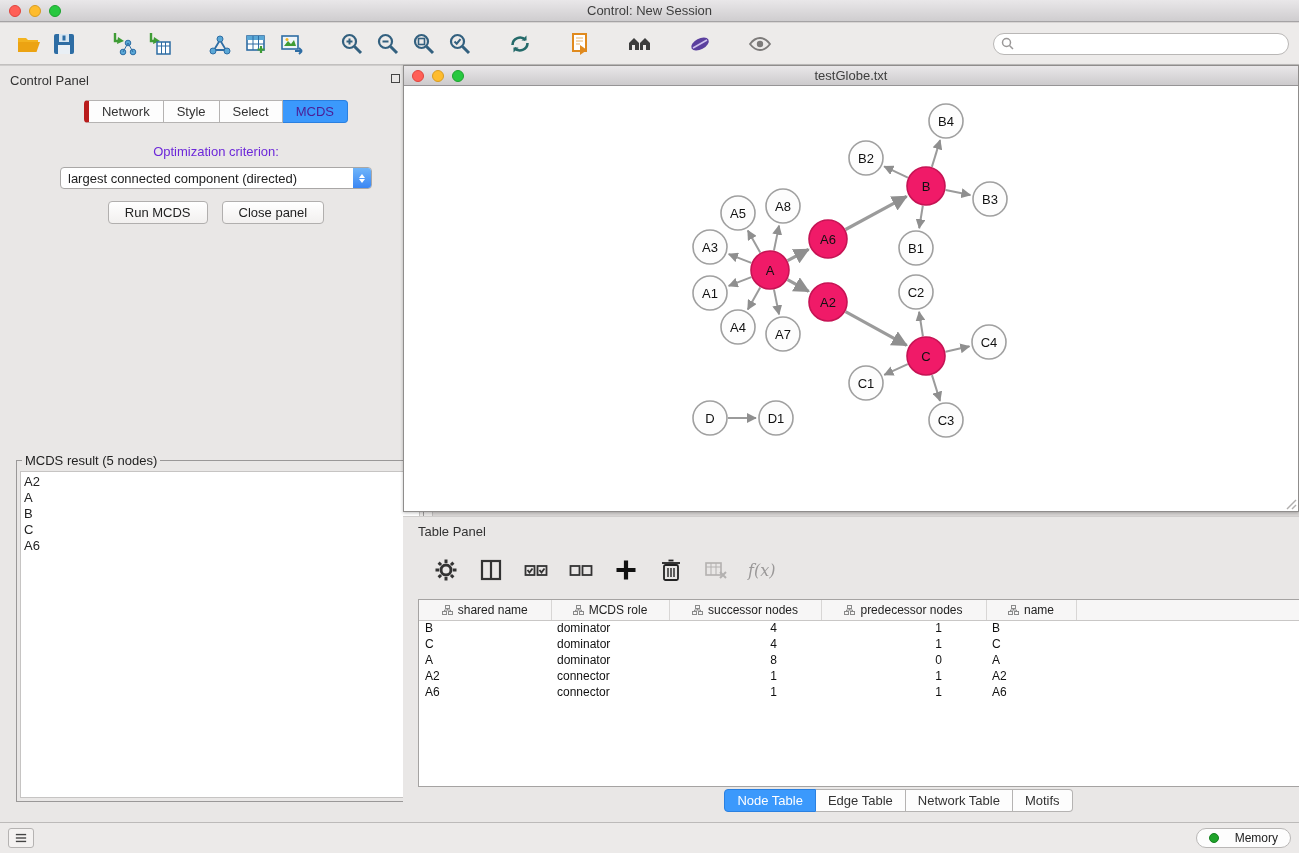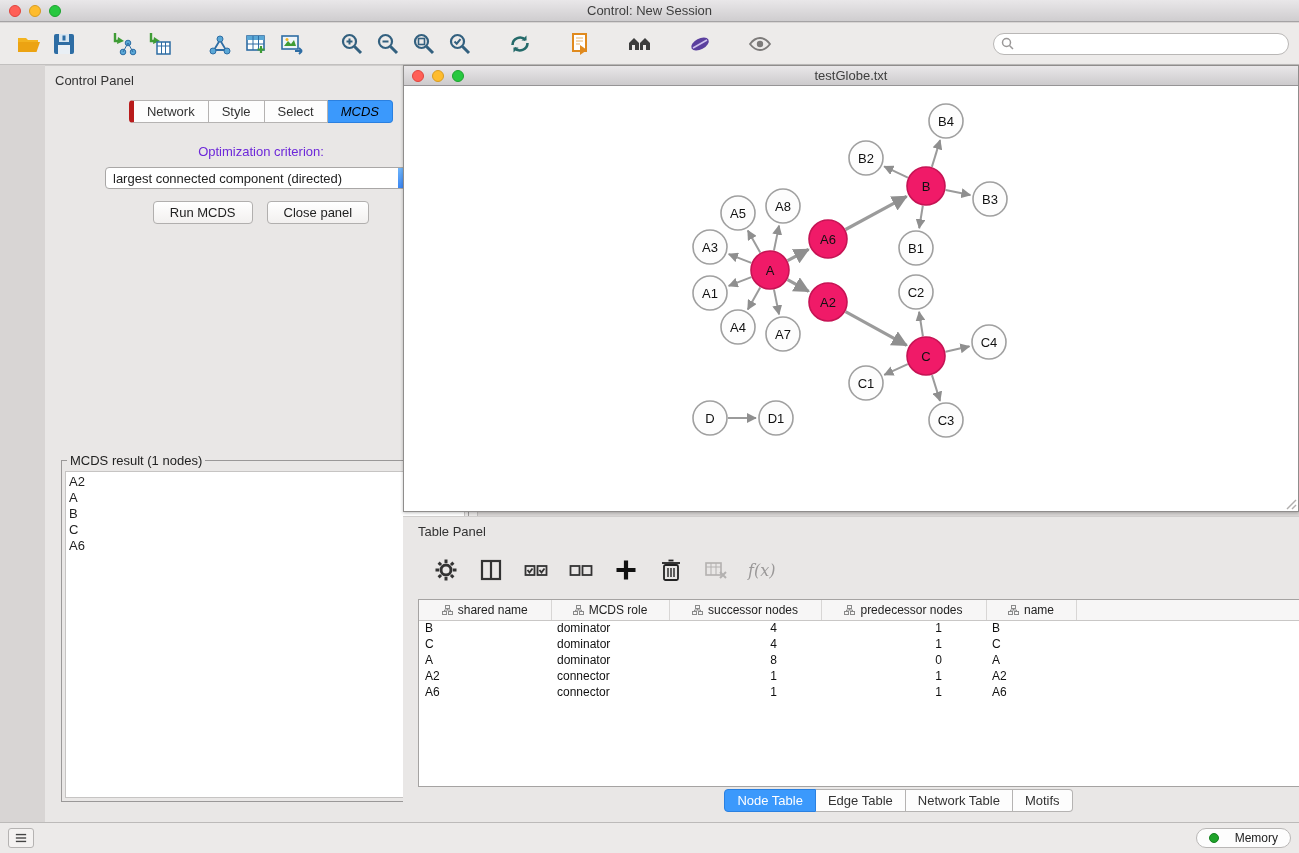--- a/index.html
+++ b/index.html
@@ -38,35 +38,35 @@
     display:flex; align-items:center;
   }
   .search-wrap .search-ic { margin-left:7px; display:flex; }
   .search-input {
     border:none; outline:none; background:transparent; flex:1; height:18px;
     font-size:12px; font-family:"Liberation Sans",sans-serif; padding:0 8px 0 4px;
   }
   
   .control-panel {
     position:absolute; left:0; top:65px; width:433px; height:757px;
-    background:#e9e7e6; border-right:1px solid #bdbbba; border-top:1px solid #cfcdcc;margin-left:45px;
+    background:#e9e7e6; border-right:1px solid #bdbbba; border-top:1px solid #cfcdcc;
   }
   .panel-head { position:relative; height:28px; }
   .panel-title { position:absolute; left:10px; top:7px; font-size:13px; color:#333; }
   .panel-btns { position:absolute; right:10px; top:7px; display:flex; gap:10px; align-items:center; }
   .float-btn { width:9px; height:9px; border:1.5px solid #444; display:inline-block; }
   .close-btn { font-size:14px; font-weight:bold; color:#222; line-height:10px; }
   .cp-tabs { display:flex; justify-content:center; margin-top:6px; }
   .cp-tab {
     font-family:"Liberation Sans",sans-serif; font-size:13px; padding:3px 13px;
     background:#fdfdfd; border:1px solid #b5b3b2; border-left:none; color:#333; cursor:default;
   }
   .cp-tab:first-child { border-left:5px solid #b91c1c; border-radius:4px 0 0 4px; }
   .cp-tab:last-child { border-radius:0 4px 4px 0; }
-  .cp-tab.active { background:#3b99fc; border-color:#2a80e0; color:#000000;font-style:italic; }
+  .cp-tab.active { background:#3b99fc; border-color:#2a80e0; color:#4c1d95; }
   .opt-label { text-align:center; font-size:13px; margin-top:21px; color:#6d28d9; }
   .dropdown {
     position:relative; margin:8px auto 0; width:312px; height:22px;
     background:#fff; border:1px solid #a9a7a6; border-radius:4px;
     display:flex; align-items:center;
   }
   .dd-text { font-size:13px; padding-left:7px; flex:1; white-space:nowrap; overflow:hidden; }
   .dd-stepper {
     width:18px; height:20px; border-radius:0 3px 3px 0;
     background:linear-gradient(#6fb5fa,#3a86f3);
@@ -337,21 +337,21 @@
     <span class="dd-stepper">
         <span class="dd-up"></span>
         <span class="dd-down"></span>
       </span>
   </div>
   <div class="cp-buttons">
     <button class="btn">Run MCDS</button>
     <button class="btn">Close panel</button>
   </div>
   <fieldset class="result-box">
-    <legend>MCDS result (1 nodes)</legend>
+    <legend>MCDS result (5 nodes)</legend>
     <div class="result-list" id="mcds-list">
         <div class="result-item">A2</div>
         <div class="result-item">A</div>
         <div class="result-item">B</div>
         <div class="result-item">C</div>
         <div class="result-item">A6</div>
       </div>
   </fieldset>
 </div>
 

